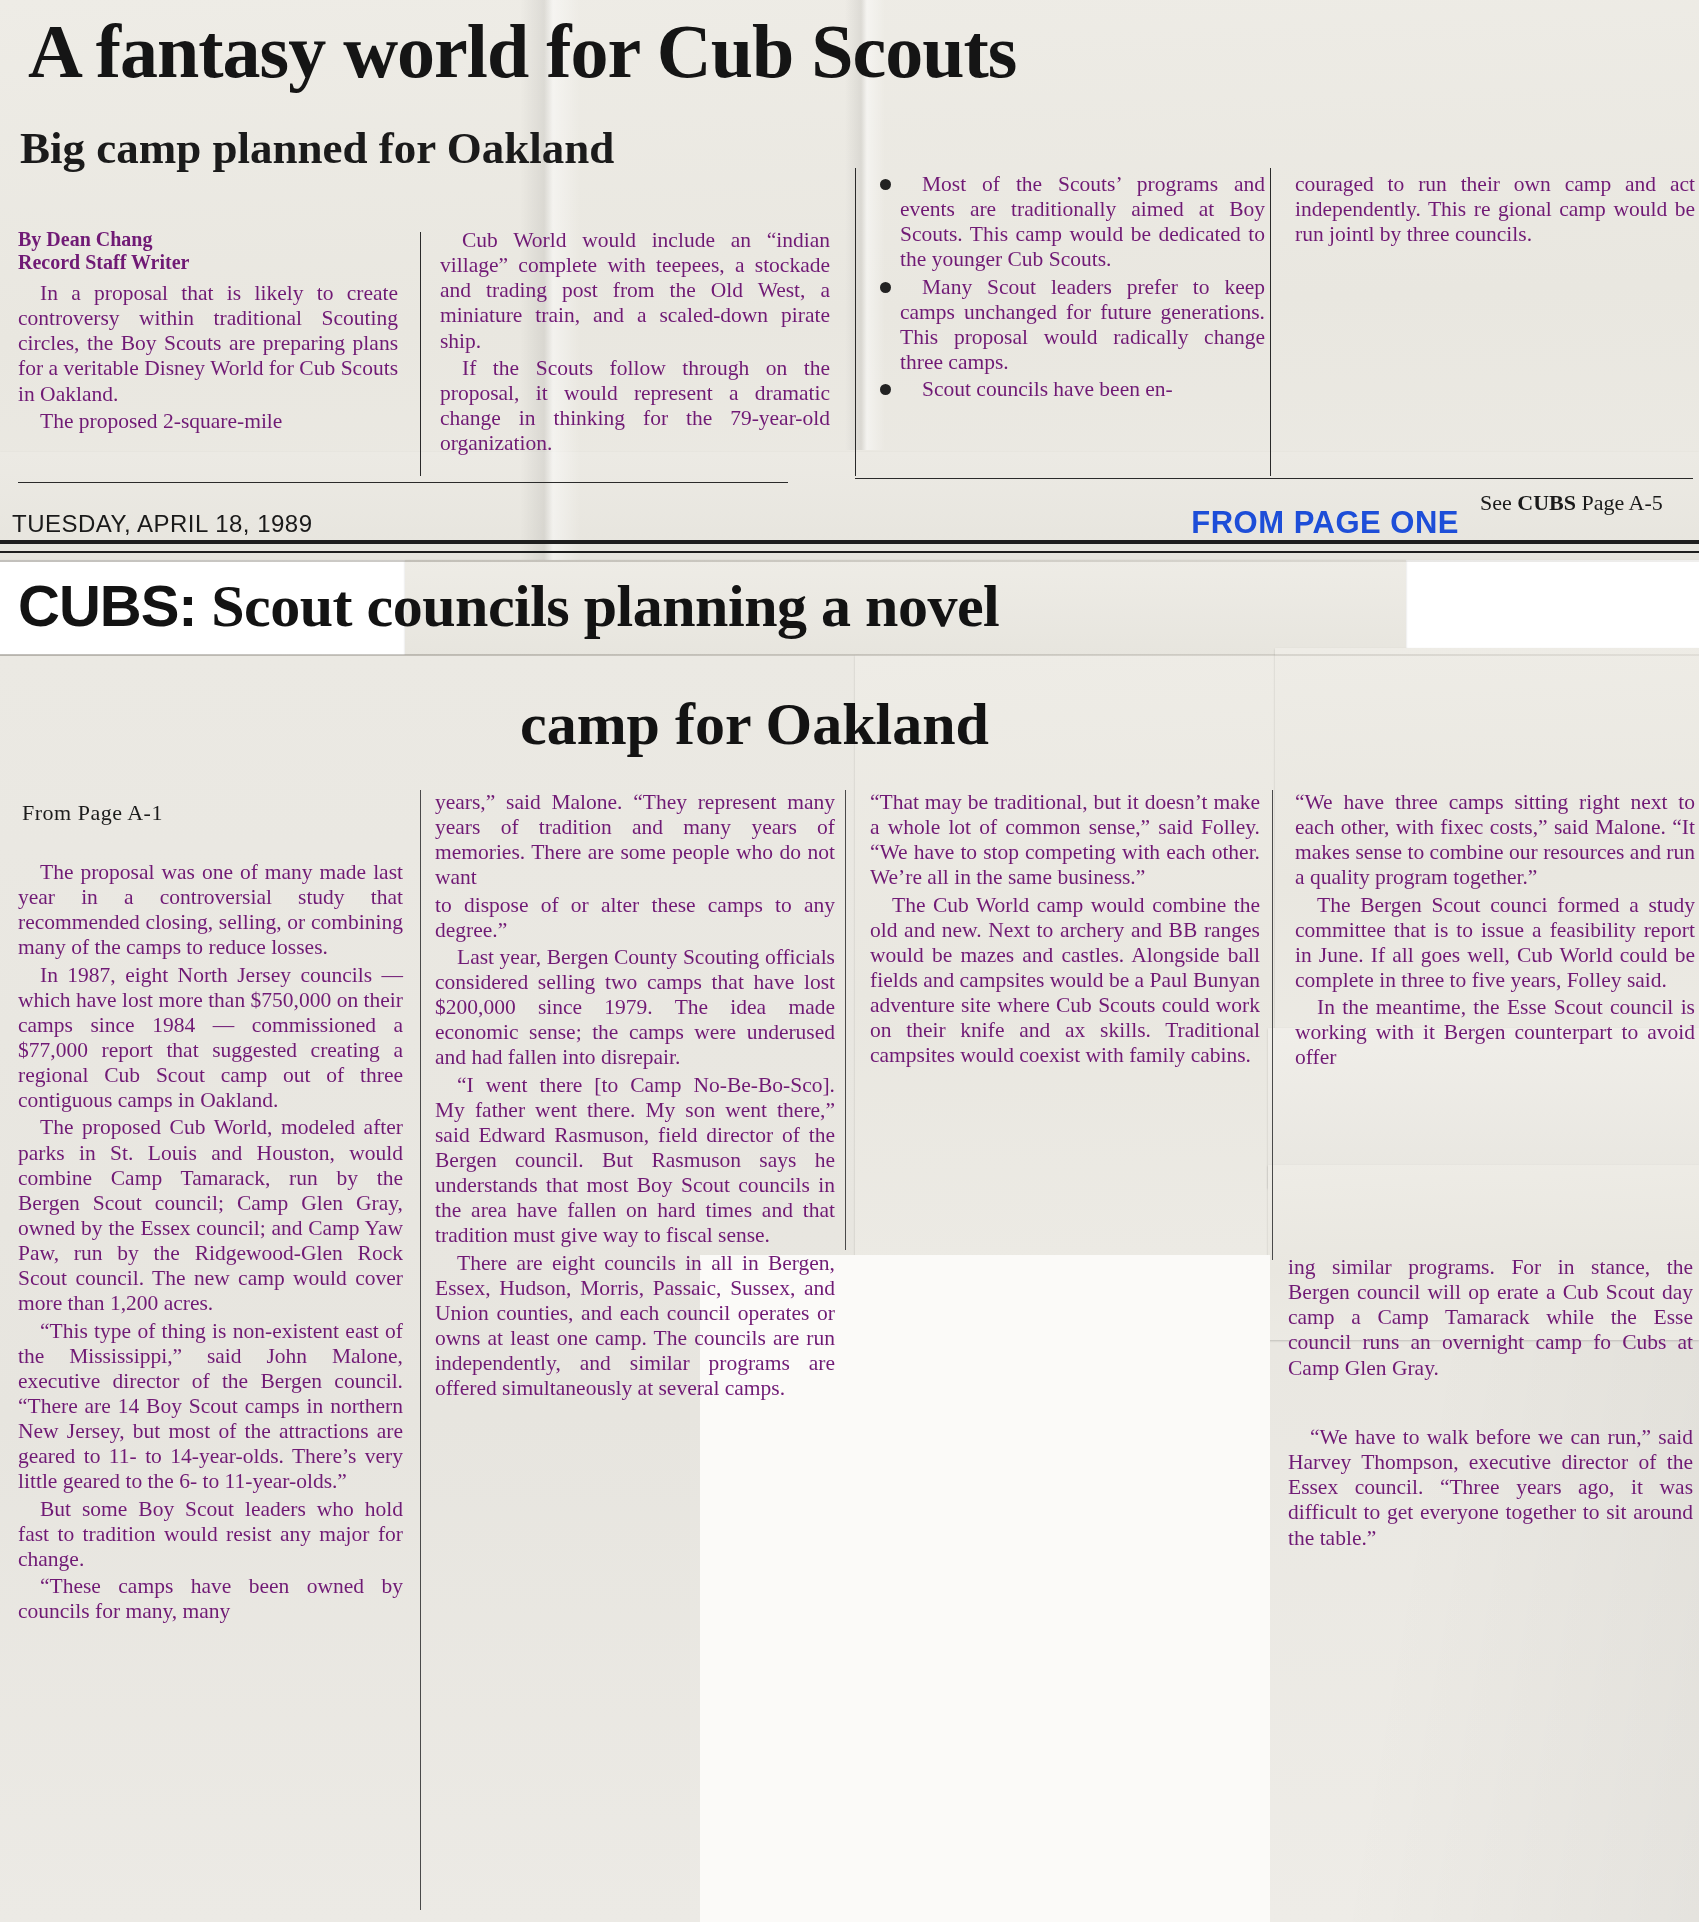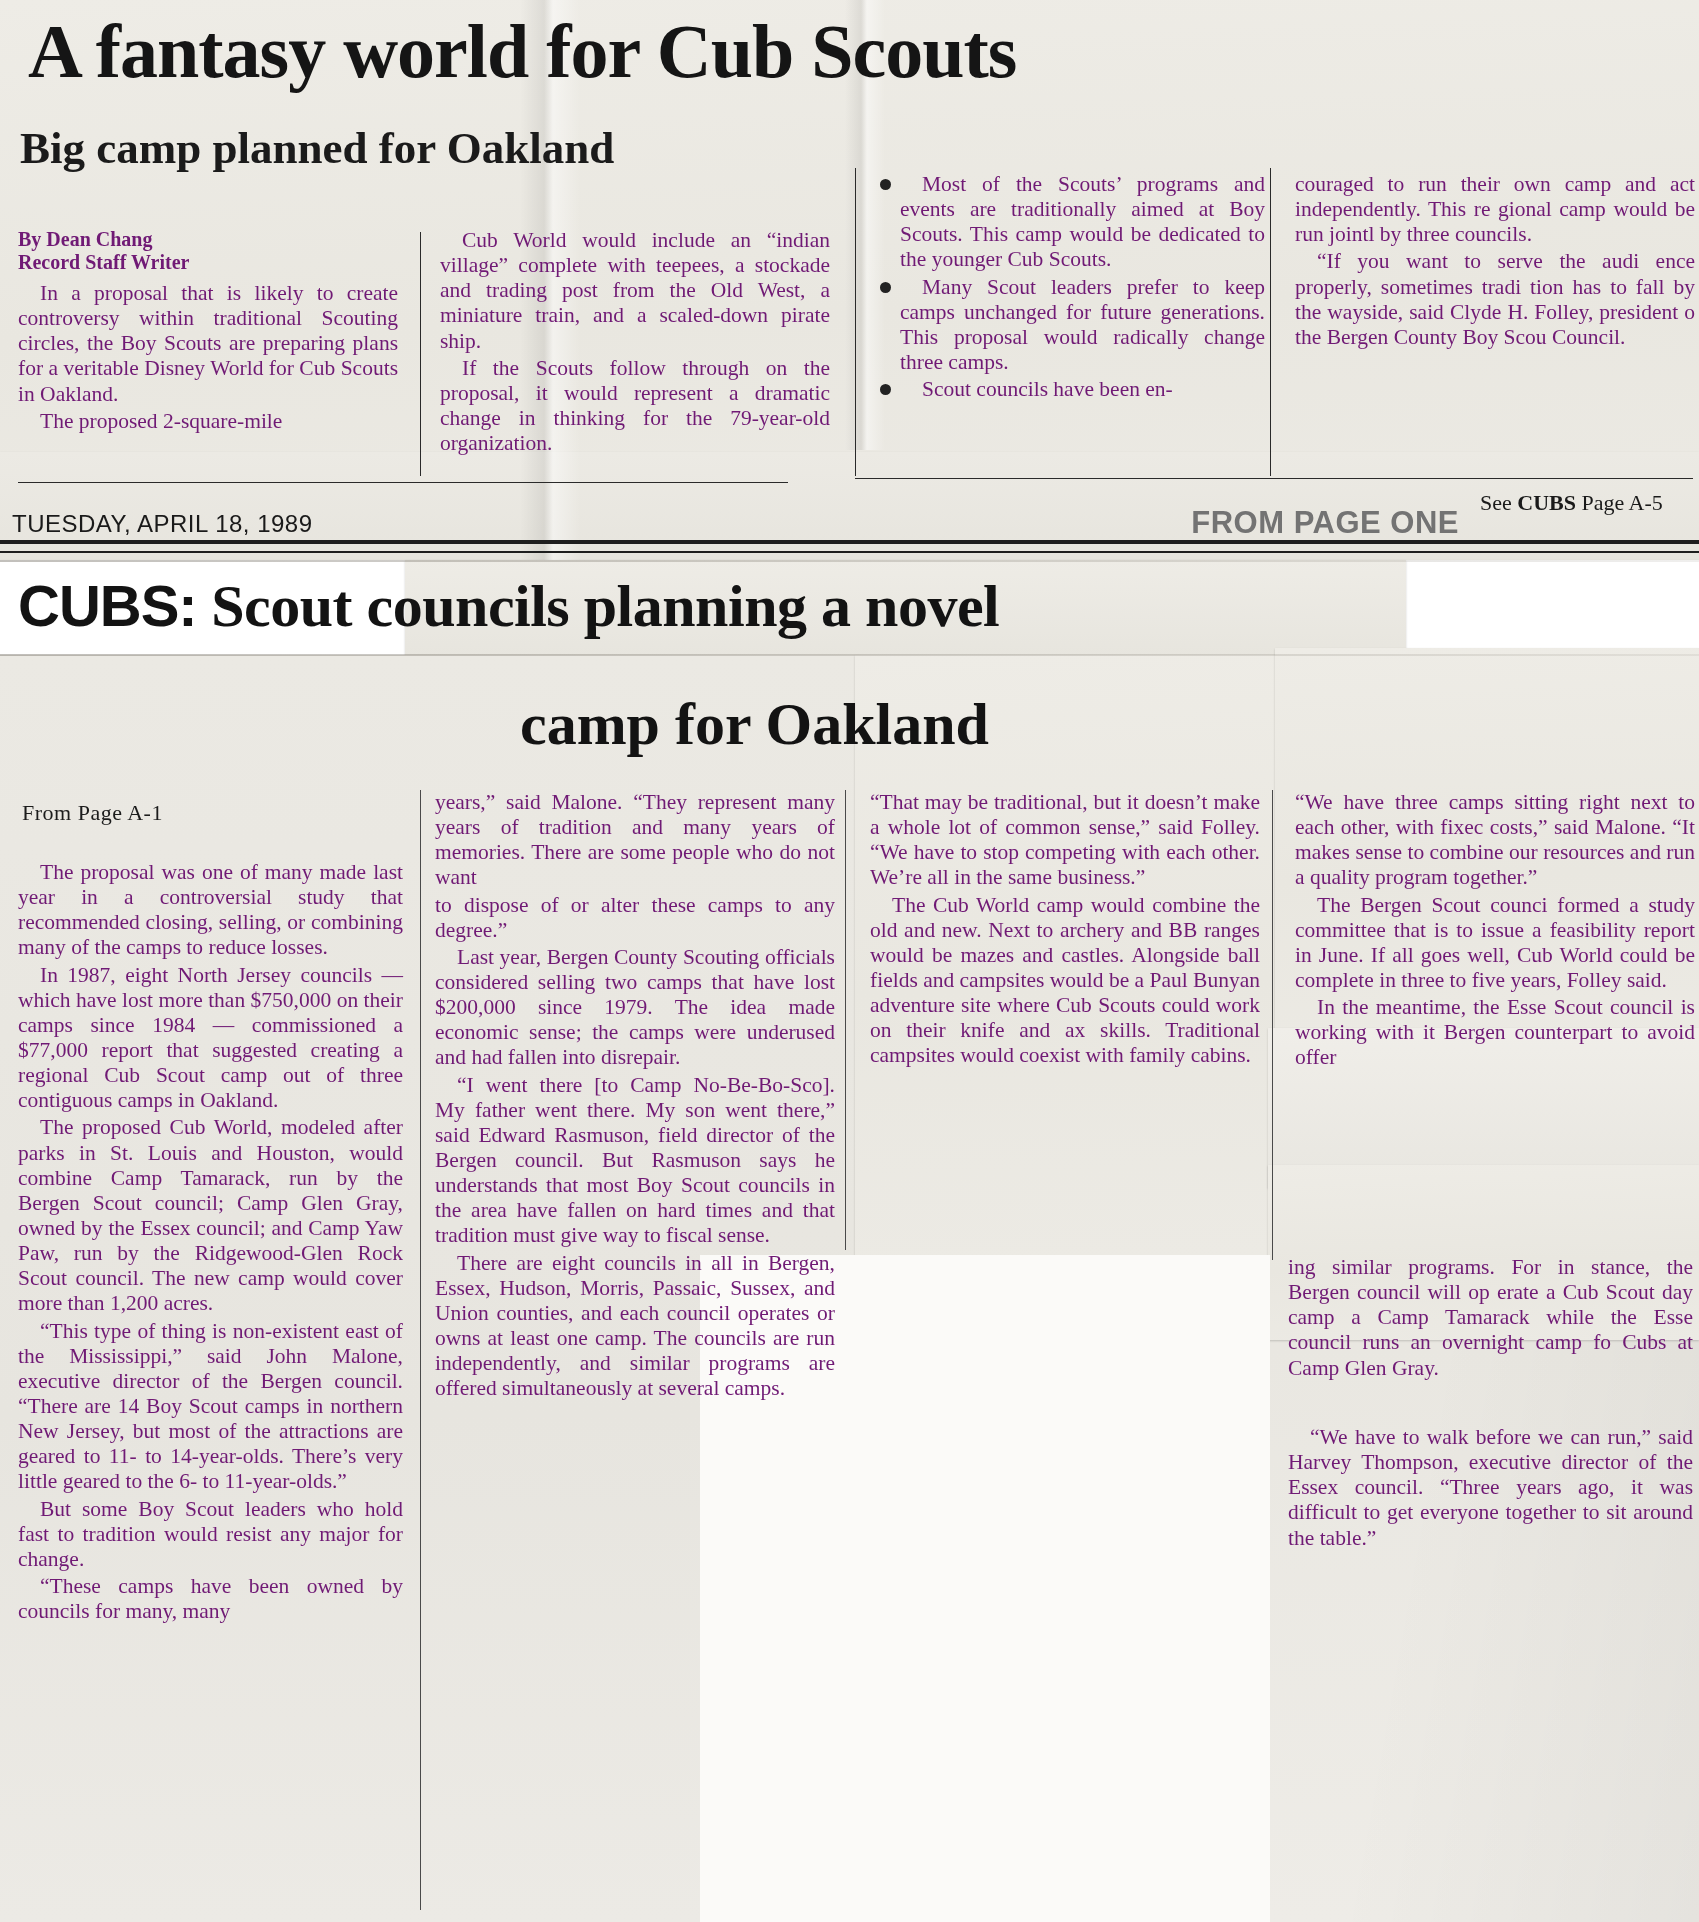--- a/index.html
+++ b/index.html
@@ -138,21 +138,21 @@
     letter-spacing: 0.5px;
     color: #1a1a1a;
   }
   .frompage {
     position: absolute;
     right: 240px; top: 505px;
     font-family: "Liberation Sans", sans-serif;
     font-weight: bold;
     font-size: 31px;
     letter-spacing: 0.5px;
-    color: #737373;
+    color: #1d4ed8;
   }
   .cubs-head {
     position: absolute;
     left: 18px; top: 572px;
     font-weight: bold;
     font-size: 60px;
     letter-spacing: -0.5px;
     white-space: nowrap;
     color: #131313;
   }
@@ -227,21 +227,20 @@
 </div>
 
 <div class="col" style="left:880px; top:172px; width:385px;">
   <p class="bullet-item"><span class="bullet-dot"></span><span>Most of the Scouts’ programs and events are traditionally aimed at Boy Scouts. This camp would be dedicated to the younger Cub Scouts.</span></p>
   <p class="bullet-item"><span class="bullet-dot"></span><span>Many Scout leaders prefer to keep camps unchanged for future generations. This proposal would radically change three camps.</span></p>
   <p class="bullet-item"><span class="bullet-dot"></span><span>Scout councils have been en-</span></p>
 </div>
 
 <div class="col" style="left:1295px; top:172px; width:400px;">
   <p class="noindent">couraged to run their own camp and act independently. This re gional camp would be run jointl by three councils.</p>
-  <p>“If you want to serve the audi ence properly, sometimes tradi tion has to fall by the wayside, said Clyde H. Folley, president o the Bergen County Boy Scou Council.</p>
 </div>
 
 <div class="jumpline" style="left:1440px; top:490px;margin-left:40px;">
   <span>See </span><b>CUBS</b><span> Page A-5</span>
 </div>
 
 <div class="datebar">TUESDAY, APRIL 18, 1989</div>
 <div class="frompage">FROM PAGE ONE</div>
 
 <div class="cubs-head">

